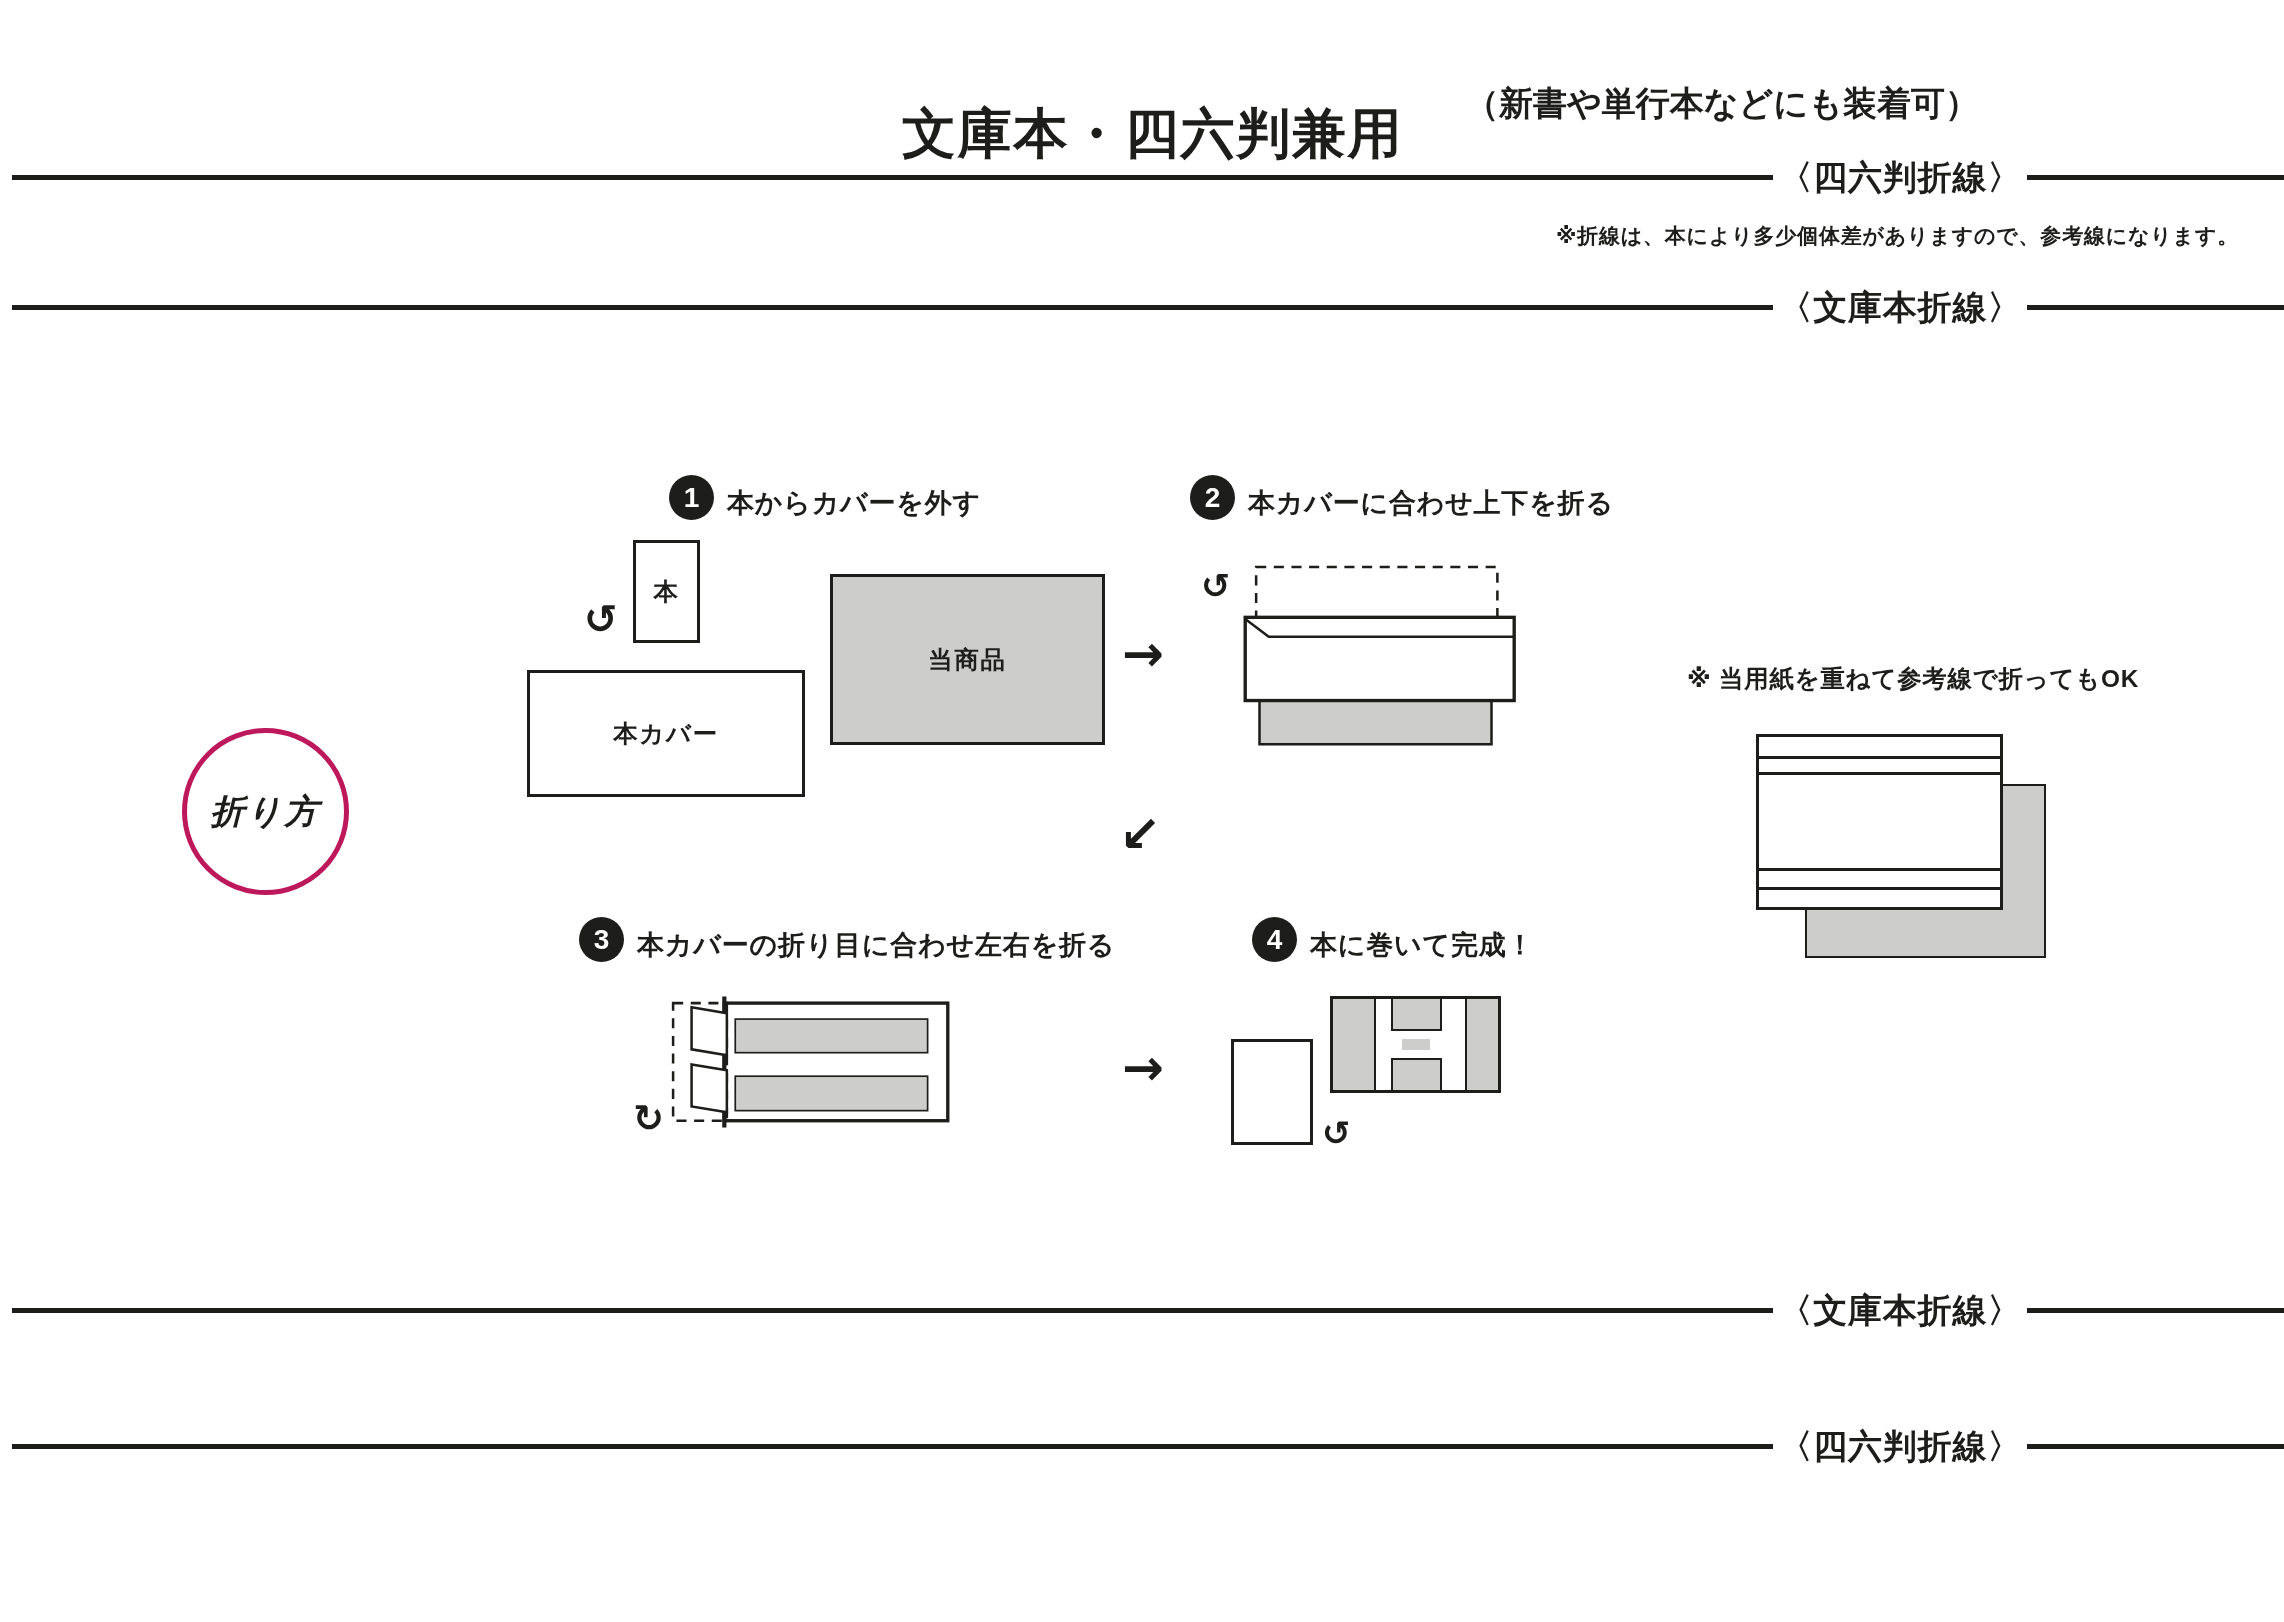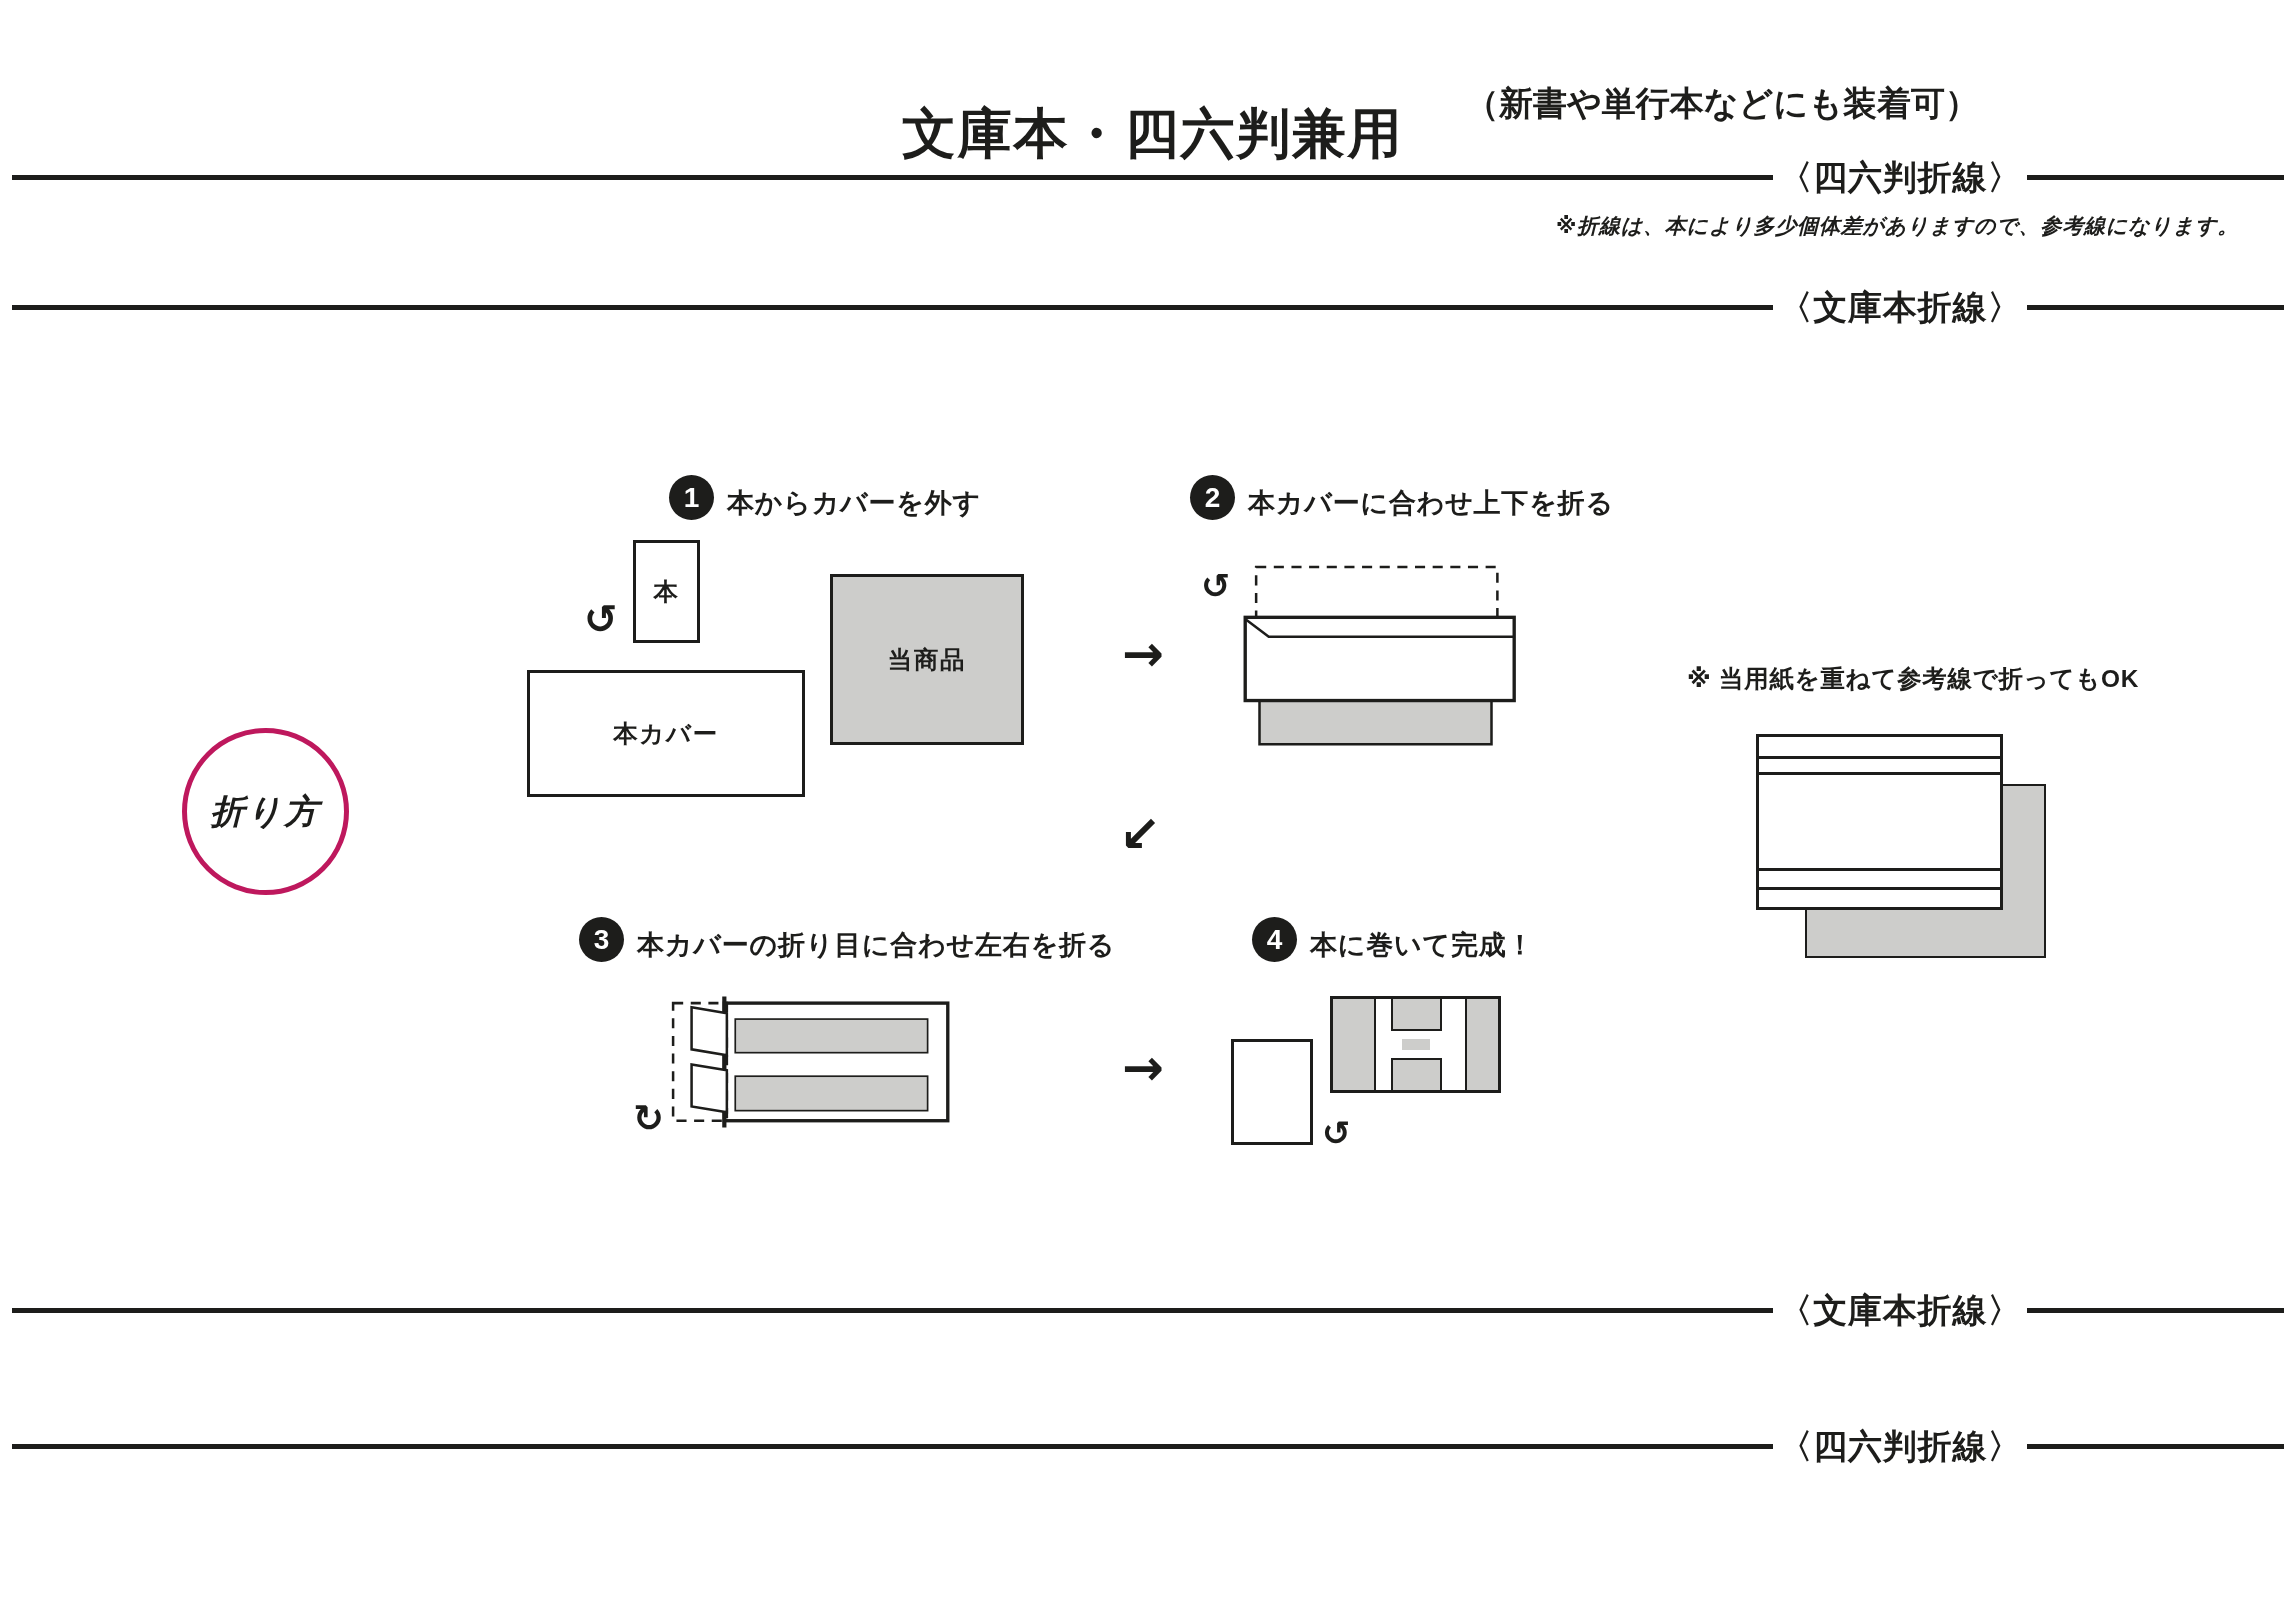--- a/index.html
+++ b/index.html
@@ -84,38 +84,38 @@
 
   <div class="abs b" style="left:902px; top:74px; font-size:54px; letter-spacing:1.7px;margin-top:24px;">文庫本・四六判兼用</div>
   <div class="abs b" style="left:1465px; top:81px; font-size:34px;">（新書や単行本などにも装着可）</div>
 
   <div class="foldline" style="top:159px;">
     <div class="rule rule-left"></div>
     <div class="fl-label">〈四六判折線〉</div>
     <div class="rule rule-right"></div>
   </div>
 
-  <div class="abs b" style="top:212px; right:45px; font-size:21px; letter-spacing:0.8px;font-style:italic;">※折線は、本により多少個体差がありますので、参考線になります。</div>
+  <div class="abs b" style="top:222px; right:45px; font-size:21px; letter-spacing:0.8px;">※折線は、本により多少個体差がありますので、参考線になります。</div>
 
   <div class="foldline" style="top:289px;">
     <div class="rule rule-left"></div>
     <div class="fl-label">〈文庫本折線〉</div>
     <div class="rule rule-right"></div>
   </div>
 
   <div class="abs b" style="left:182px; top:728px; width:167px; height:167px; border:5px solid #be185d; border-radius:50%; display:flex; align-items:center; justify-content:center; font-size:34px; letter-spacing:2.5px;font-style:italic;">折り方</div>
 
   <div class="badge" style="left:669px; top:475px;">1</div>
   <div class="step-label" style="left:727px; top:485px;">本からカバーを外す</div>
 
   <div class="arrow" style="left:584px; top:599px; font-size:40px;">↺</div>
 
   <div class="box" style="left:633px; top:540px; width:67px; height:103px;">本</div>
   <div class="box" style="left:527px; top:670px; width:278px; height:127px;">本カバー</div>
-  <div class="box grayfill" style="left:830px; top:574px; width:194px; height:171px;font-family:Liberation Mono, monospace;">当商品</div>
+  <div class="box grayfill" style="left:830px; top:574px; width:275px; height:171px;font-family:Liberation Mono, monospace;">当商品</div>
 
   <div class="arrow" style="left:1122px; top:629px; font-size:50px;">→</div>
 
   <div class="badge" style="left:1190px; top:475px;">2</div>
   <div class="step-label" style="left:1248px; top:485px;">本カバーに合わせ上下を折る</div>
 
   <div class="arrow" style="left:1201px; top:569px; font-size:35px;">↺</div>
 
   <svg class="abs" style="left:1220px; top:555px;" width="311" height="202" viewBox="0 0 370 240">
     <rect x="47" y="173" width="276" height="52" fill="#cdcdcb" stroke="#1d1d1b" stroke-width="3"></rect>

